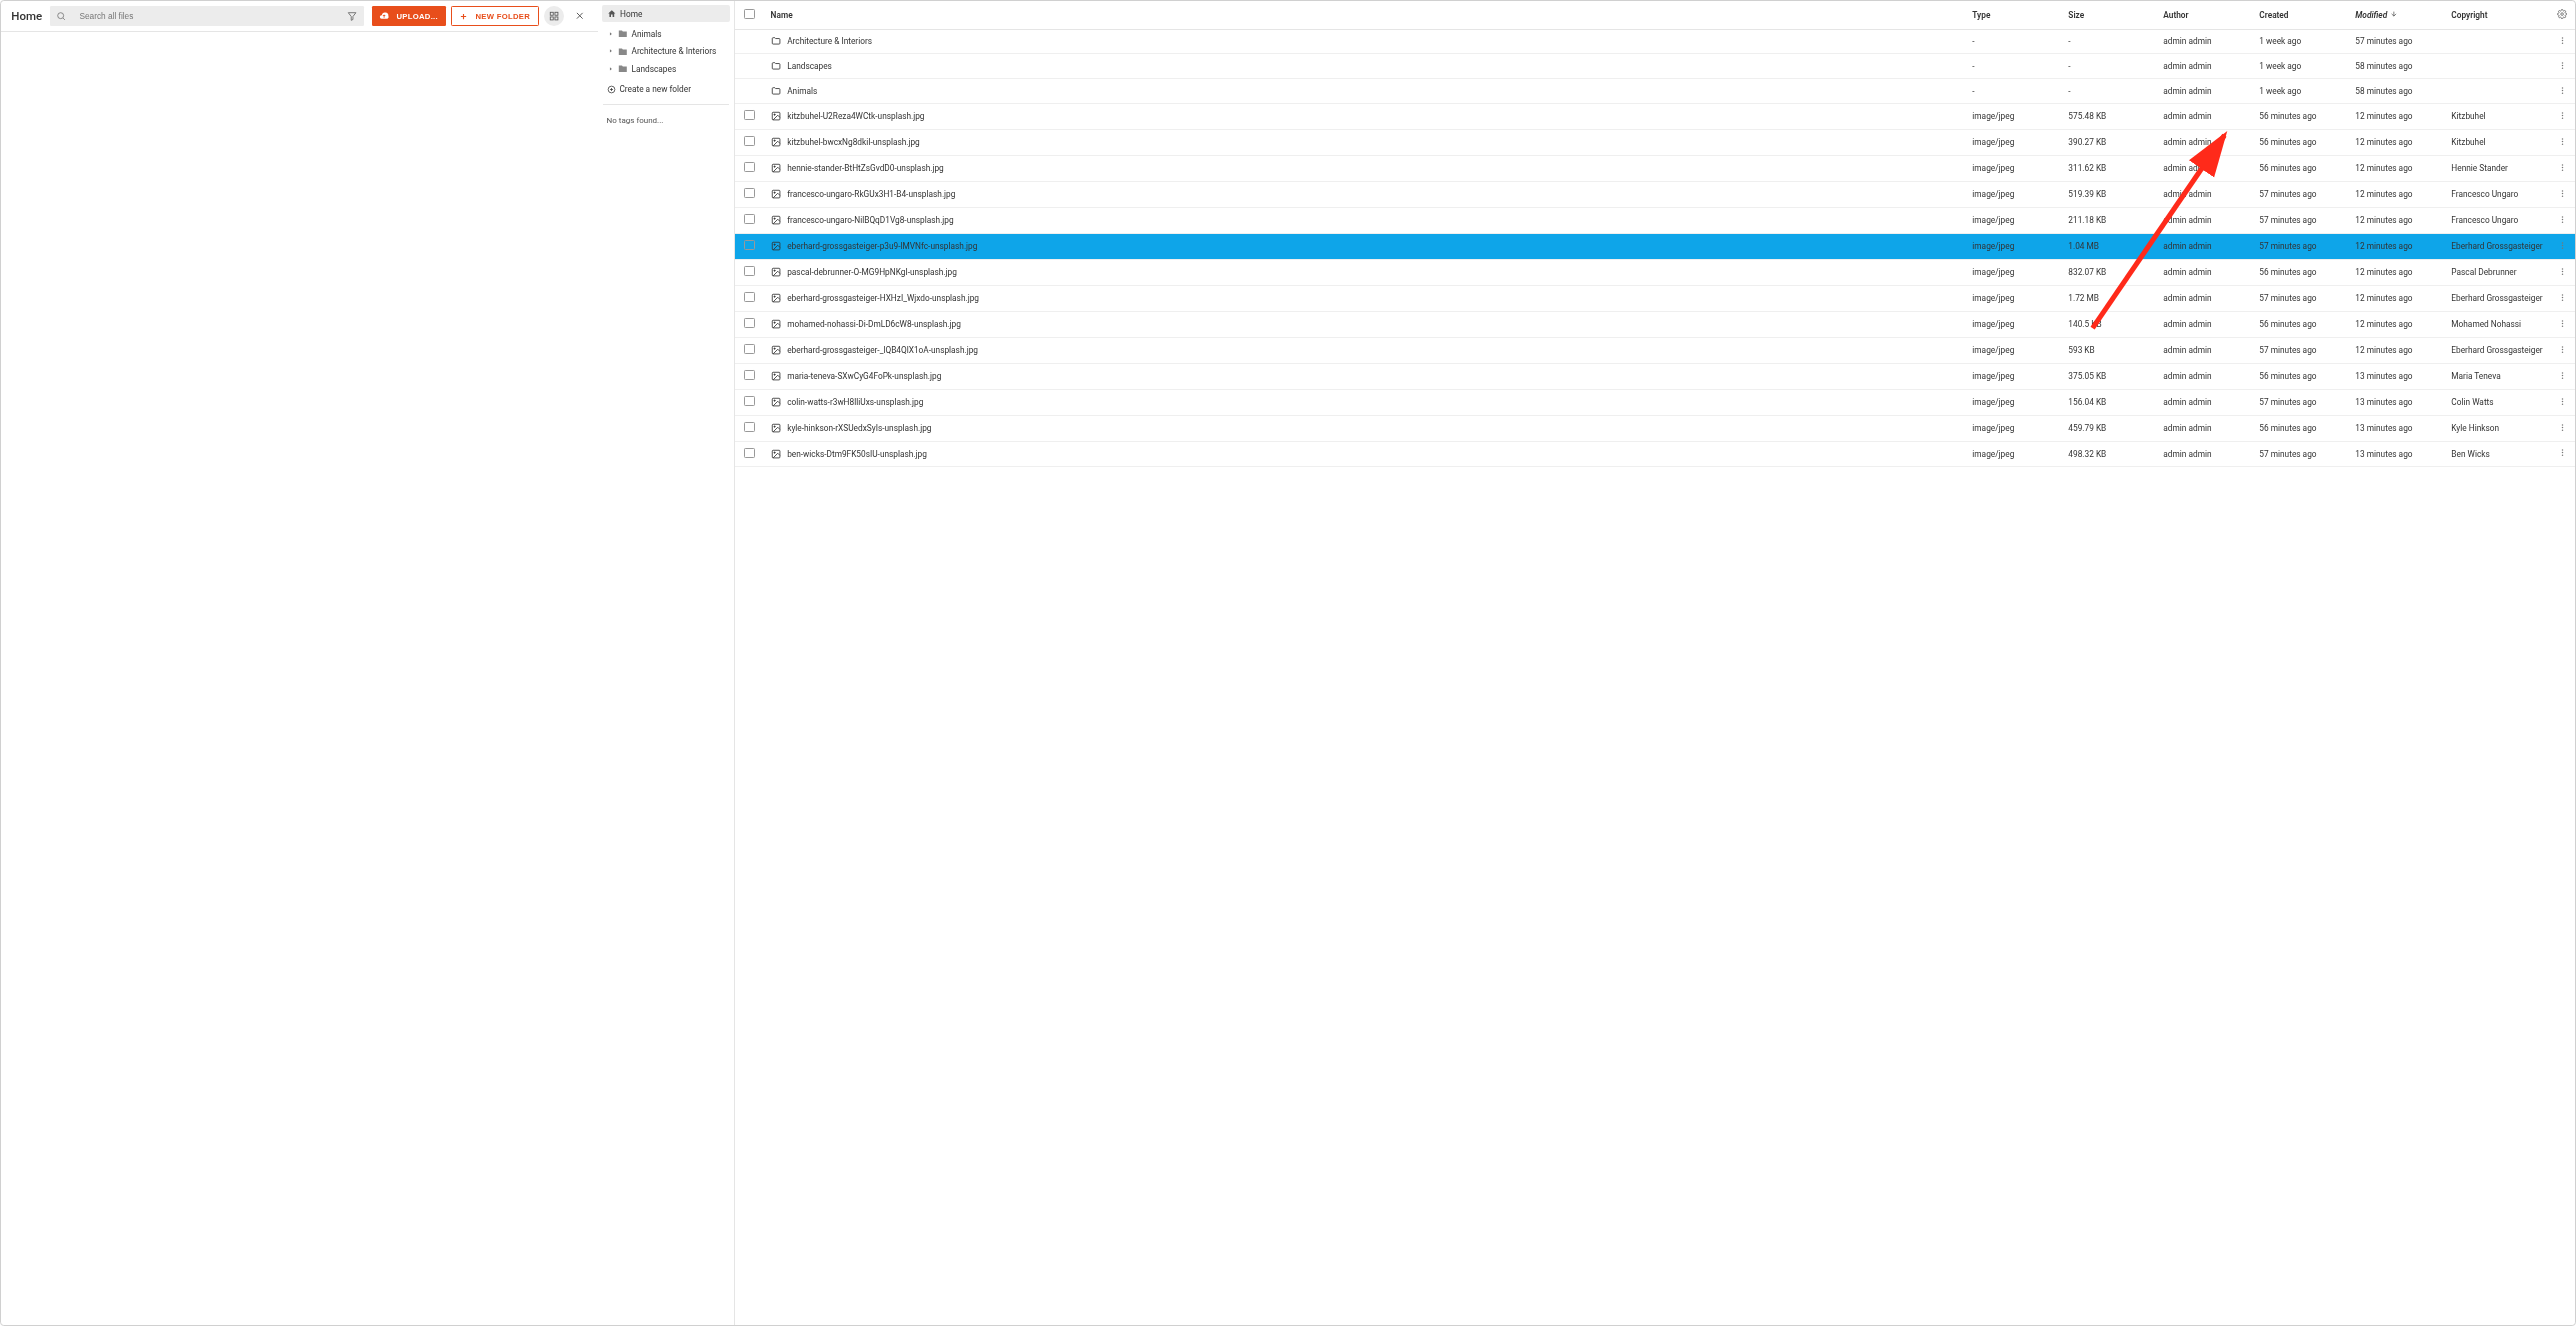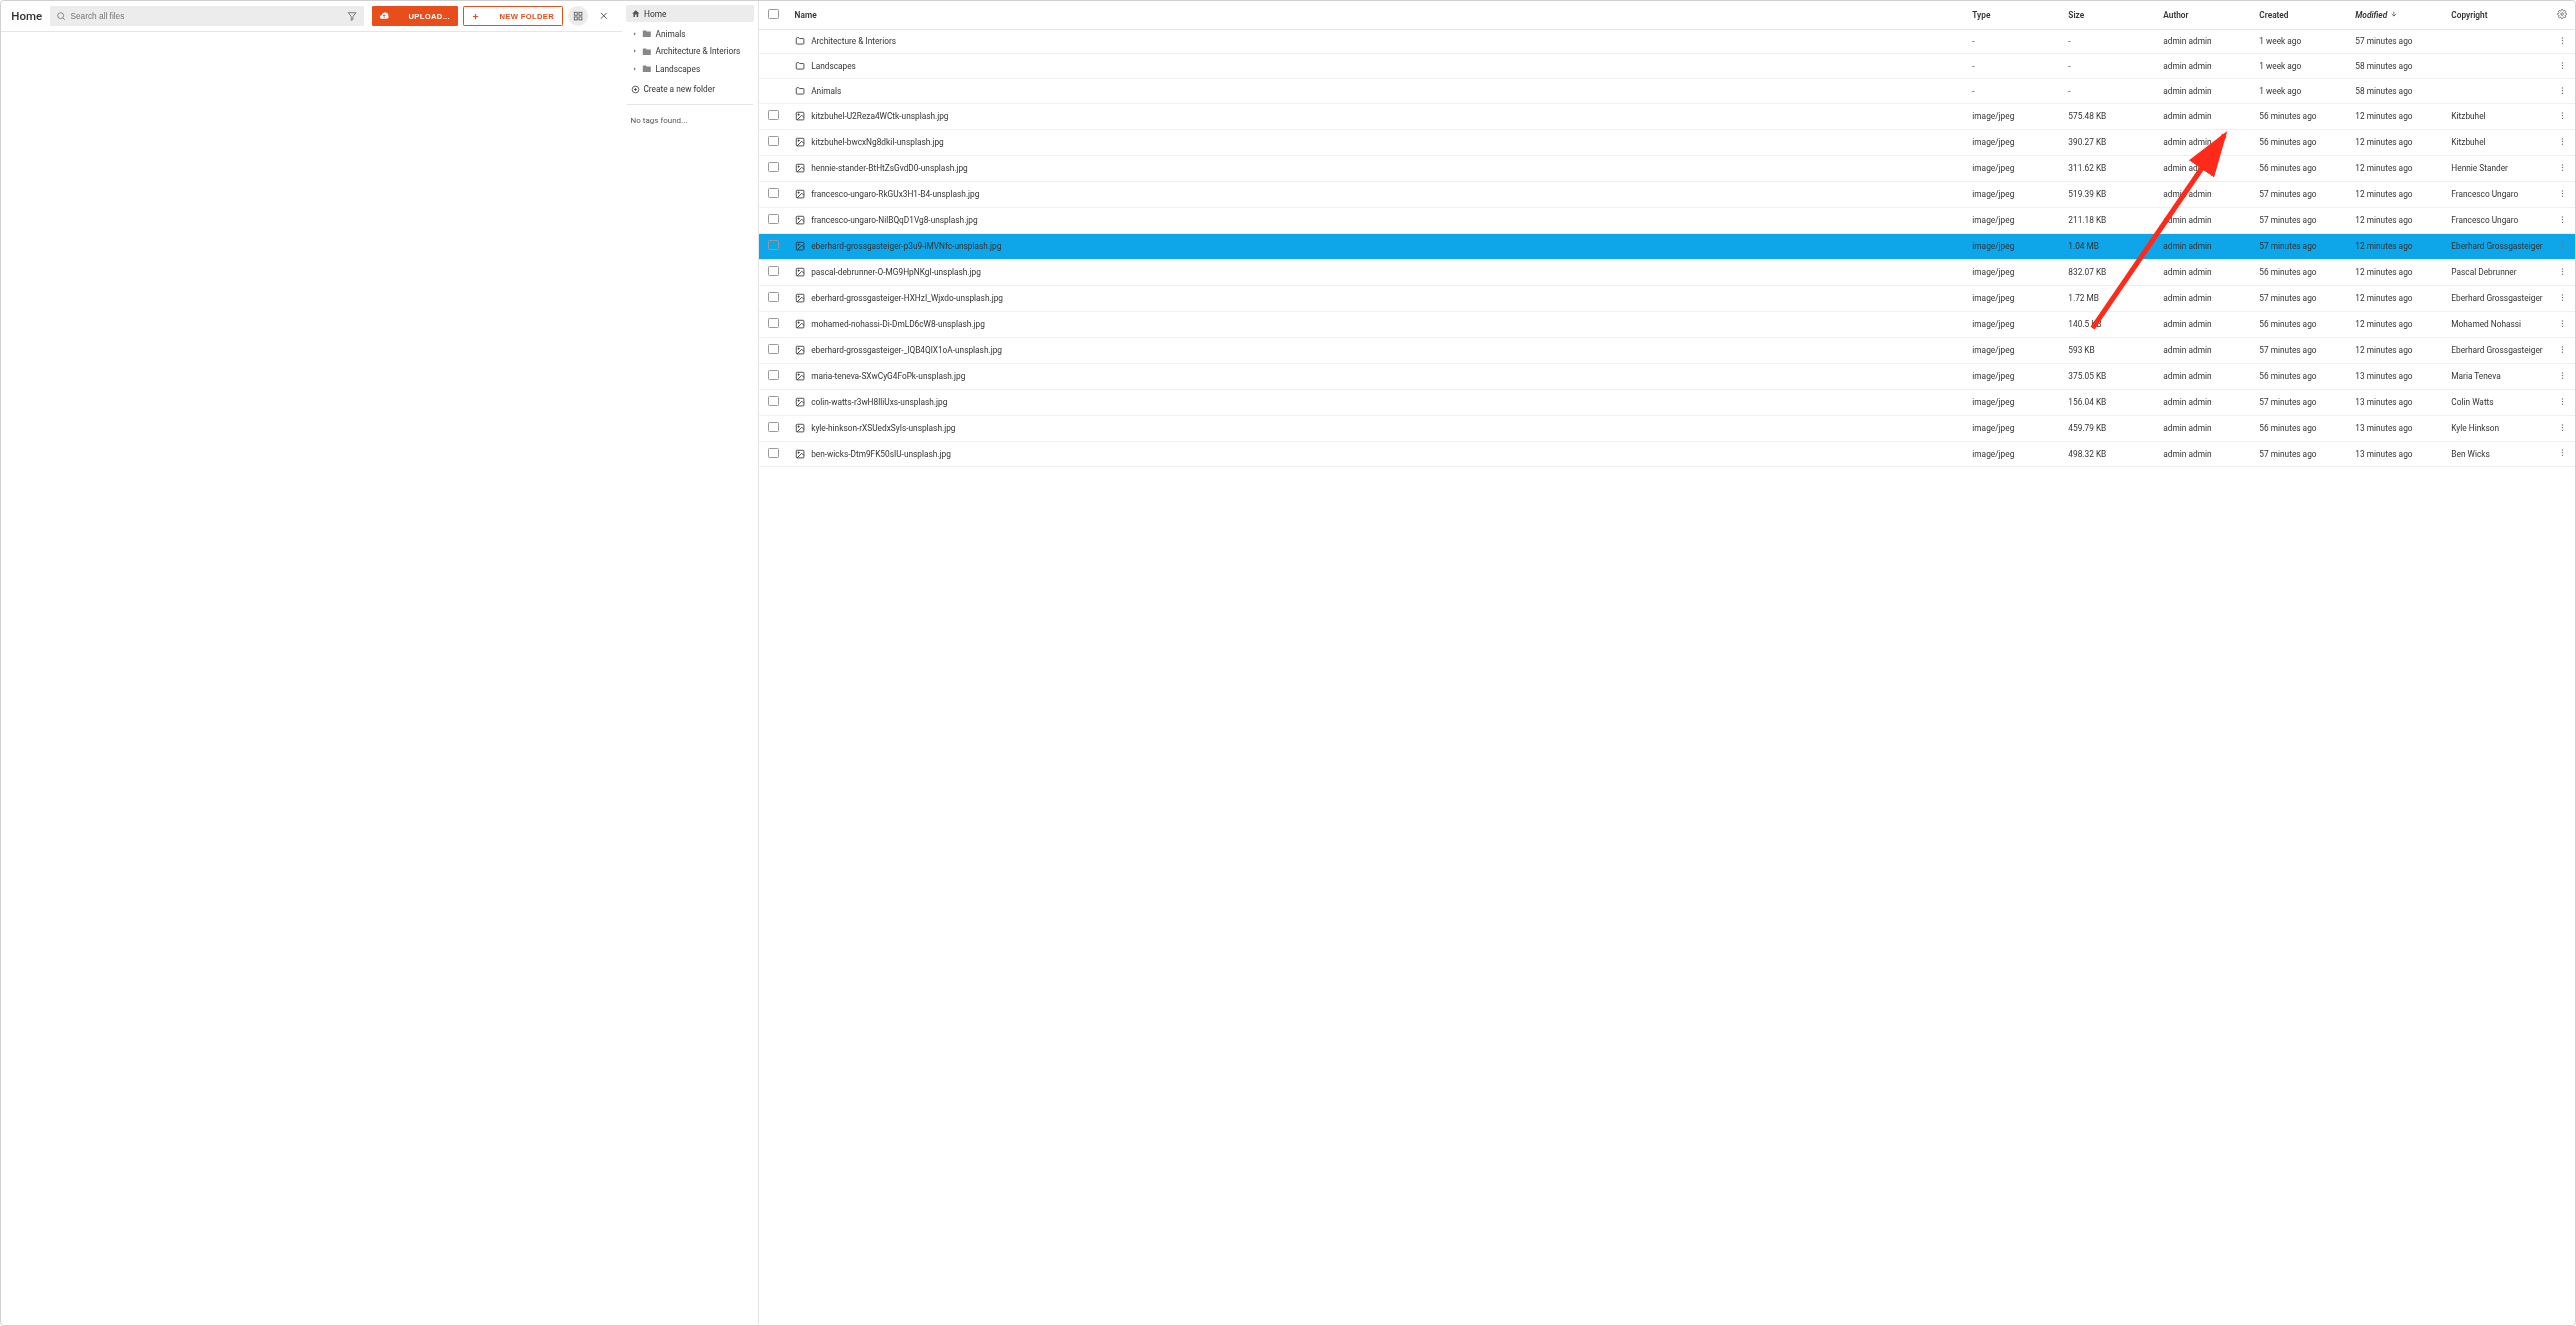--- a/index.html
+++ b/index.html
@@ -5,26 +5,26 @@
 * { box-sizing: border-box; margin: 0; padding: 0; }
 html, body { width: 100%; height: 100%; font-family: -apple-system, BlinkMacSystemFont, "Segoe UI", Roboto, "Helvetica Neue", Arial, sans-serif; font-size: 8.3px; color: #333; background: #fff; }
 body { position: relative; overflow: hidden; }
 
 .app { width: 100%; height: 100%; border: 0.6px solid #d0d0d0; border-radius: 3.8px; display: flex; flex-direction: row; overflow: hidden; }
 
 
 .header { height: 31px; display: flex; align-items: center; padding: 0 7.7px; gap: 7.7px; border-bottom: 0.6px solid #e5e5e5; }
 .page-title { font-size: 11.5px; font-weight: 500; flex: 0 0 auto; padding-left: 2.6px; }
 .header-center { flex: 1 1 auto; display: flex; justify-content: center; }
-.search-wrap { width: 314px; height: 20.5px; background: #ececec; border-radius: 1.3px; display: flex; align-items: center; padding: 0 6.4px; gap: 4px; }
+.search-wrap { width: 314px; height: 20.5px; background: #ececec; border-radius: 1.3px; display: flex; align-items: center; padding: 0 6.4px; gap: 13px; }
 .search-wrap input { flex: 1; border: none; background: transparent; outline: none; font-size: 8.3px; color: #555; }
 .search-wrap input::placeholder { color: #777; }
 .icon-svg { display: inline-flex; align-items: center; justify-content: center; }
 .header-right { display: flex; align-items: center; gap: 5.1px; margin-left: auto; }
-.btn { height: 20.5px; padding: 0 7.7px; border-radius: 1.3px; font-size: 7.7px; font-weight: 600; letter-spacing: 0.3px; display: inline-flex; align-items: center; gap: 19px; cursor: pointer; white-space: nowrap; }
+.btn { height: 20.5px; padding: 0 7.7px; border-radius: 1.3px; font-size: 7.7px; font-weight: 600; letter-spacing: 0.3px; display: inline-flex; align-items: center; gap: 7px; cursor: pointer; white-space: nowrap; }
 .btn-upload { background: #e84e1b; color: #fff; border: none; }
 .btn-new { background: #fff; color: #e84e1b; border: 0.6px solid #e84e1b; }
 .icon-circle { width: 20.5px; height: 20.5px; border-radius: 50%; background: #ececec; display: inline-flex; align-items: center; justify-content: center; cursor: pointer; }
 .icon-plain { width: 20.5px; height: 20.5px; display: inline-flex; align-items: center; justify-content: center; cursor: pointer; }
 
 
 .body { flex: 1; display: flex; min-height: 0; }
 .sidebar { width: 137px; border-right: 0.6px solid #e5e5e5; display: flex; flex-direction: column; padding: 3.8px; gap: 2.6px; }
 .side-item { display: flex; align-items: center; gap: 3.8px; padding: 3.8px 5.1px; border-radius: 1.9px; cursor: pointer; font-size: 8.3px; }
 .side-item.home { background: #ececec; }

